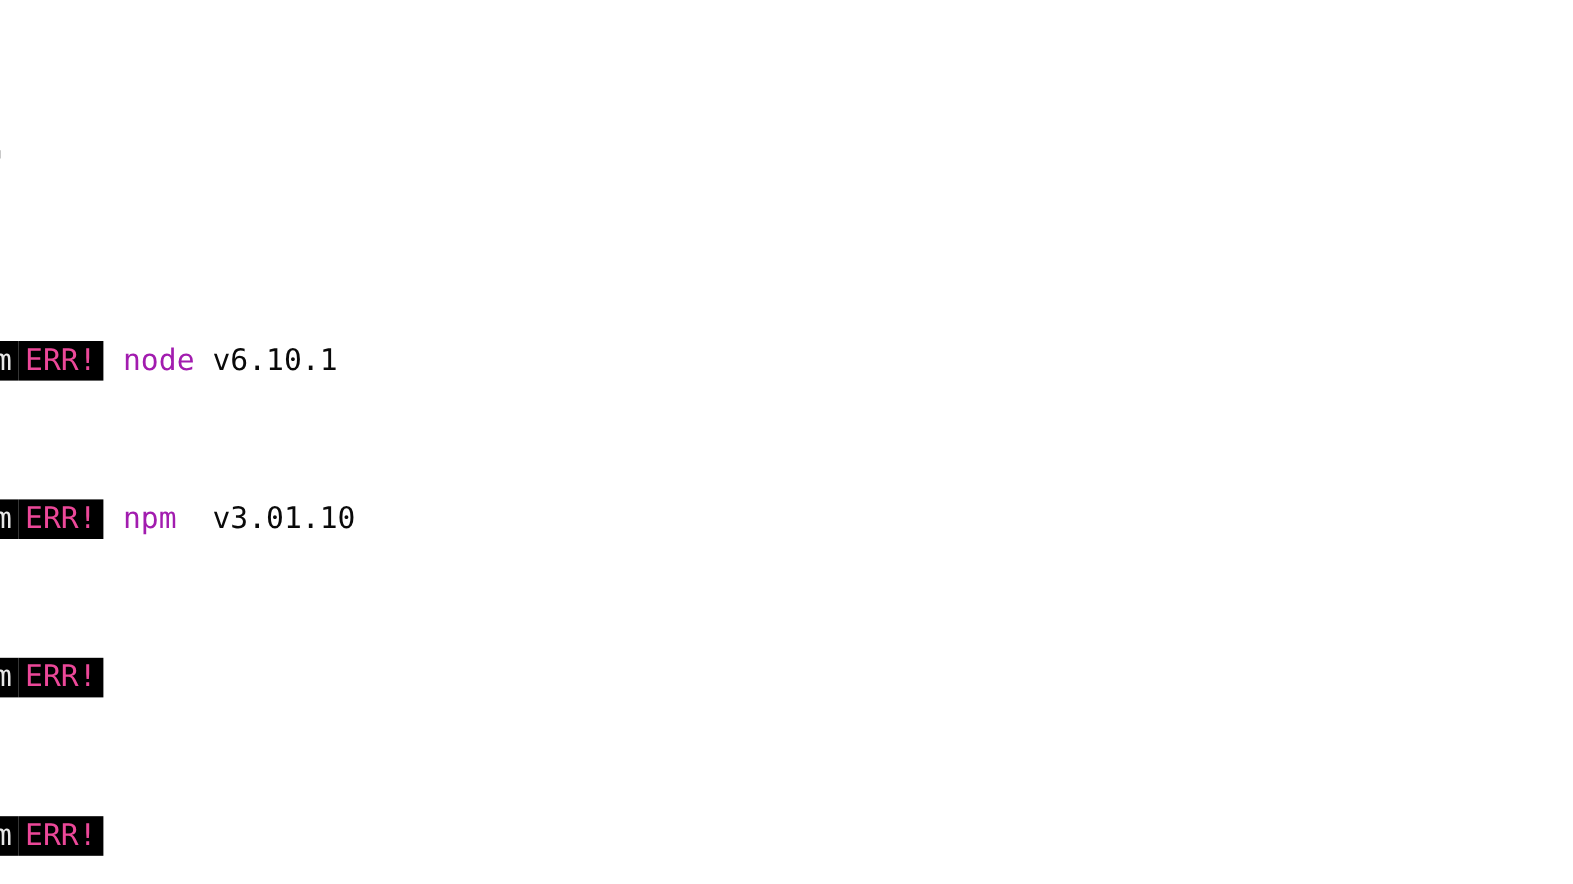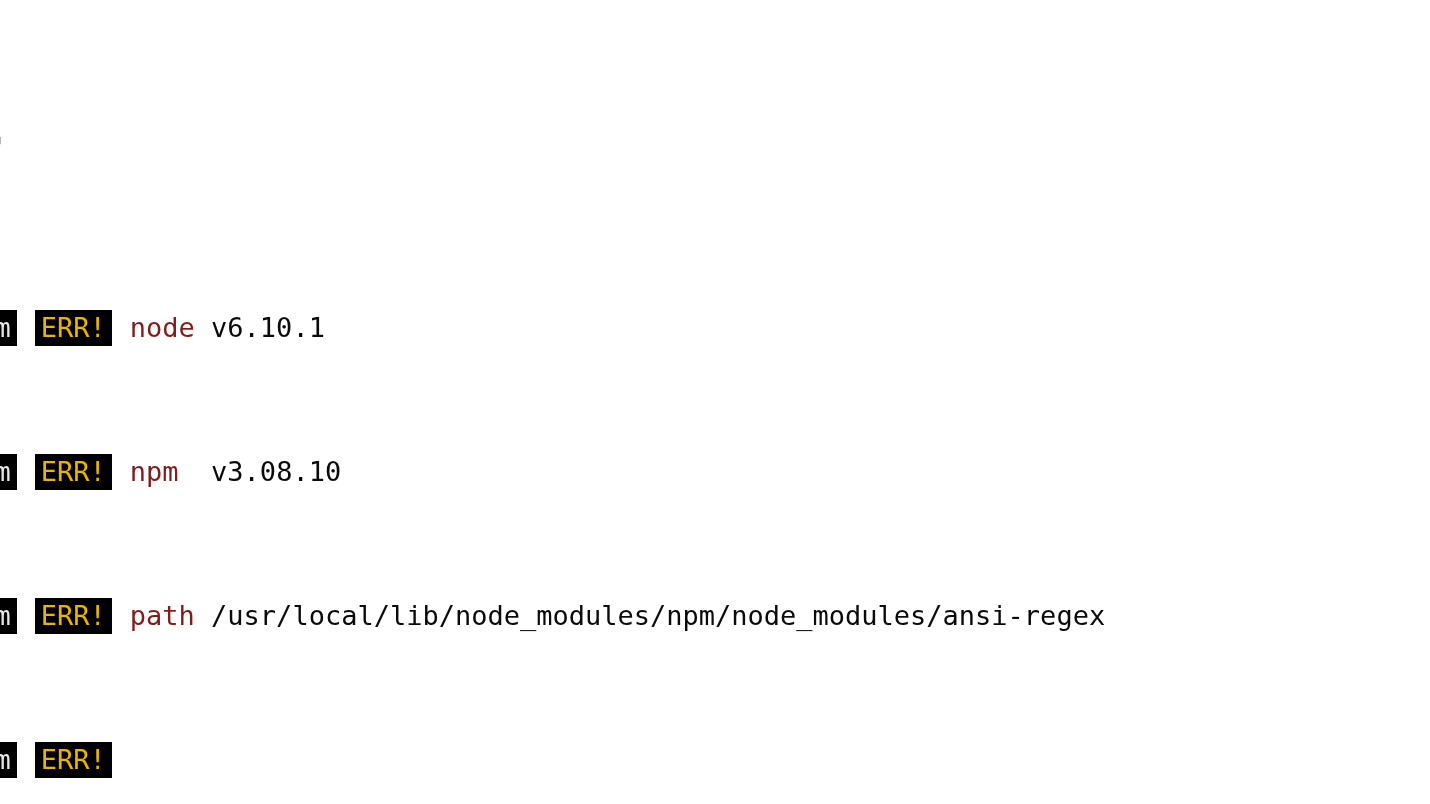--- a/index.html
+++ b/index.html
@@ -39,33 +39,32 @@
     background: #000000;
     height: 36px;
     line-height: 36px;
     white-space: pre;
   }
   .chip-npm {
     color: #e8e8e8;
     padding: 0 6px 0 6px;
   }
   .chip-err {
-    color: #eab308;
+    color: #ec4899;
     padding: 0 6px 0 6px;
-    margin-left: 18px;
   }
 
   .body-text {
     color: #0a0a0a;
     margin-left: 18px;
     white-space: pre;
   }
 
   .kw {
-    color: #7f1d1d;
+    color: #a21caf;
   }
 
   
   .cont {
     color: #0a0a0a;
     padding-left: 0;
     white-space: pre;
   }
 </style>
 </head>
@@ -81,27 +80,26 @@
   
   <div class="line">
     <span class="chip chip-npm">npm</span>
     <span class="chip chip-err">ERR!</span>
     <span class="body-text"><span class="kw">node</span><span> v6.10.1</span></span>
   </div>
 
   <div class="line">
     <span class="chip chip-npm">npm</span>
     <span class="chip chip-err">ERR!</span>
-    <span class="body-text"><span class="kw">npm</span><span>  v3.08.10</span></span>
+    <span class="body-text"><span class="kw">npm</span><span>  v3.01.10</span></span>
   </div>
 
   <div class="line">
     <span class="chip chip-npm">npm</span>
     <span class="chip chip-err">ERR!</span>
-    <span class="body-text"><span class="kw">path</span><span> /usr/local/lib/node_modules/npm/node_modules/ansi-regex</span></span>
   </div>
 
   <div class="line">
     <span class="chip chip-npm">npm</span>
     <span class="chip chip-err">ERR!</span>
   </div>
 
   
 
   

